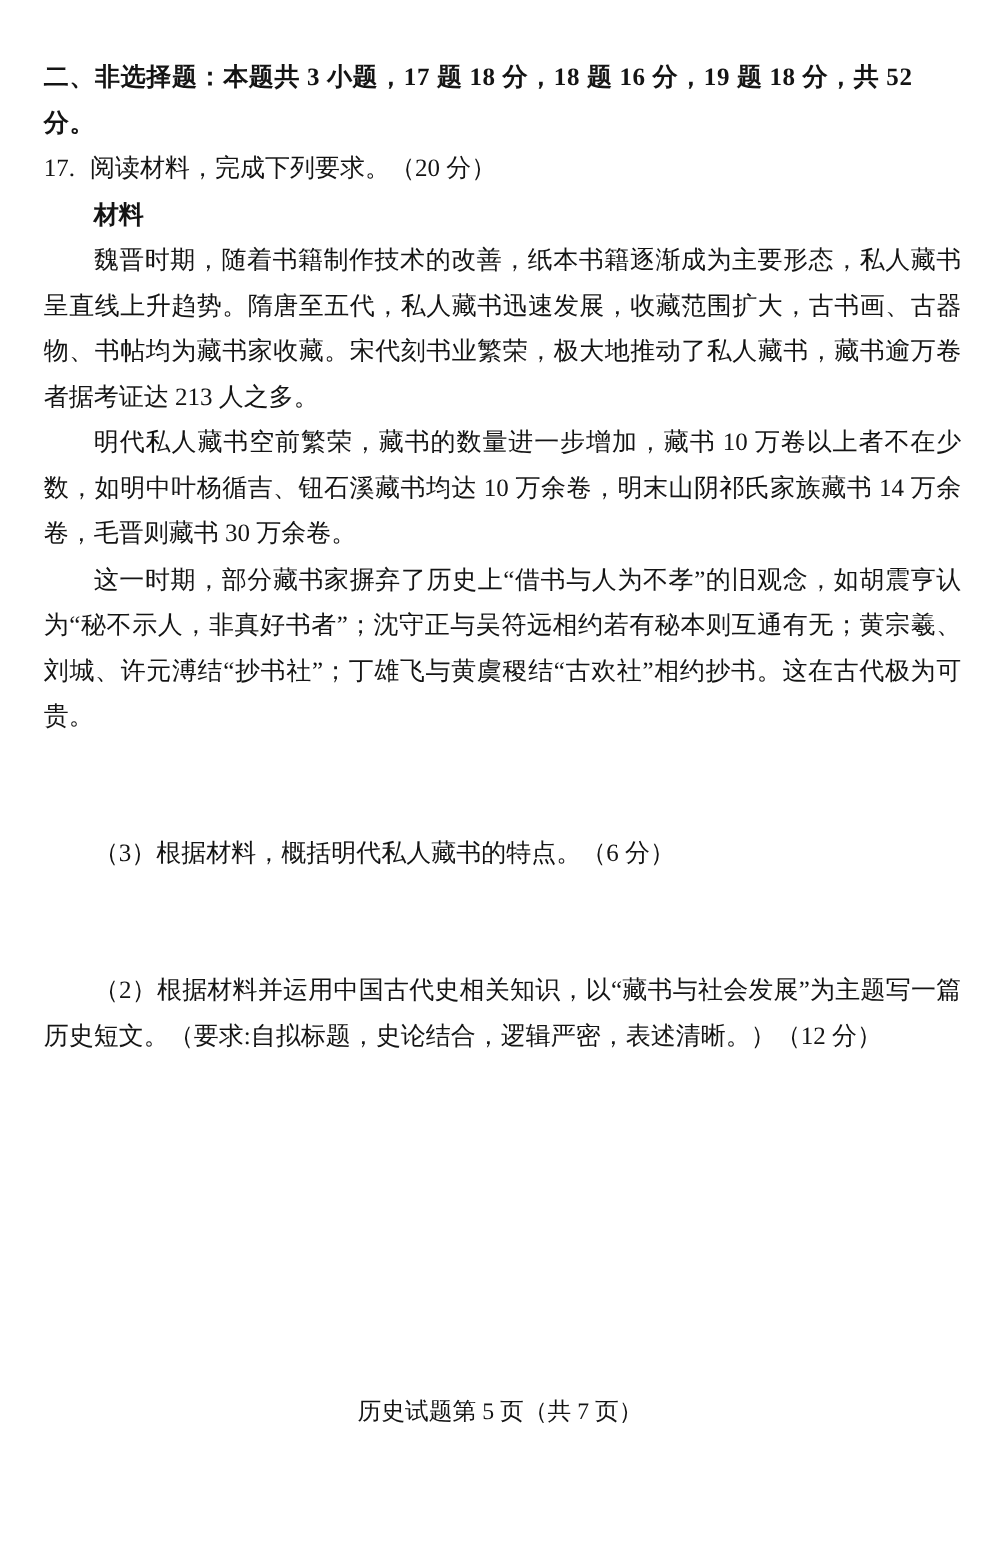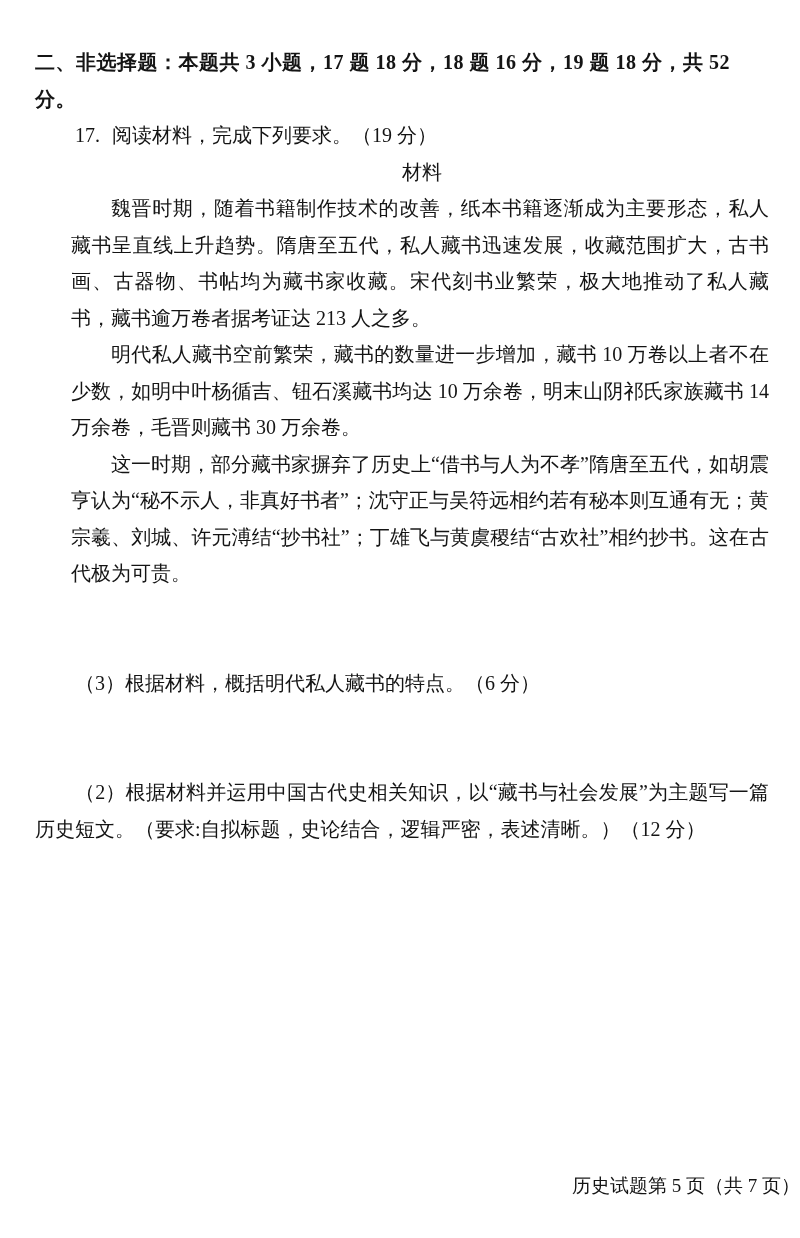--- a/index.html
+++ b/index.html
@@ -22,70 +22,67 @@
     margin: 0;
     font-size: 20px;
     line-height: 36.5px;
   }
   .section-header {
     font-weight: bold;
     letter-spacing: 0.5px;
   }
   .q-line .q-num {
     margin-right: 12px;
-    margin-left: 40px;
   }
   .material-label {
-    font-weight: normal;
+    font-weight: bold;
     text-indent: 2em;
-    text-align: center;
   }
   .para {
     text-indent: 2em;
     text-align: justify;
-    margin-left: 36px;
   }
   .attribution {
     text-align: right;
   }
   .subq {
     text-indent: 2em;
     text-align: justify;
     margin-top: 36.5px;
   }
   .subq-gap {
     margin-top: 73px;
   }
   .footer {
     position: absolute;
     left: 0;
     right: 0;
-    top: 1174px;
-    text-align: right;
+    top: 1118px;
+    text-align: center;
     font-size: 19px;
     line-height: 24px;
   }
 </style>
 </head>
 <body>
 
 <div class="page">
 
   <p class="section-header">二、非选择题：本题共 3 小题，17 题 18 分，18 题 16 分，19 题 18 分，共 52 分。</p>
 
-  <p class="q-line"><span class="q-num">17.</span><span>阅读材料，完成下列要求。（19 分）</span></p>
+  <p class="q-line"><span class="q-num">17.</span><span>阅读材料，完成下列要求。（20 分）</span></p>
 
   <p class="material-label">材料</p>
 
   <p class="para">魏晋时期，随着书籍制作技术的改善，纸本书籍逐渐成为主要形态，私人藏书呈直线上升趋势。隋唐至五代，私人藏书迅速发展，收藏范围扩大，古书画、古器物、书帖均为藏书家收藏。宋代刻书业繁荣，极大地推动了私人藏书，藏书逾万卷者据考证达 213 人之多。</p>
 
   <p class="para">明代私人藏书空前繁荣，藏书的数量进一步增加，藏书 10 万卷以上者不在少数，如明中叶杨循吉、钮石溪藏书均达 10 万余卷，明末山阴祁氏家族藏书 14 万余卷，毛晋则藏书 30 万余卷。</p>
 
 
-  <p class="para">这一时期，部分藏书家摒弃了历史上“借书与人为不孝”隋唐至五代，如胡震亨认为“秘不示人，非真好书者”；沈守正与吴符远相约若有秘本则互通有无；黄宗羲、刘城、许元溥结“抄书社”；丁雄飞与黄虞稷结“古欢社”相约抄书。这在古代极为可贵。</p>
+  <p class="para">这一时期，部分藏书家摒弃了历史上“借书与人为不孝”的旧观念，如胡震亨认为“秘不示人，非真好书者”；沈守正与吴符远相约若有秘本则互通有无；黄宗羲、刘城、许元溥结“抄书社”；丁雄飞与黄虞稷结“古欢社”相约抄书。这在古代极为可贵。</p>
 
 
   <p class="subq subq-gap">（3）根据材料，概括明代私人藏书的特点。（6 分）</p>
 
   <p class="subq subq-gap">（2）根据材料并运用中国古代史相关知识，以“藏书与社会发展”为主题写一篇历史短文。（要求:自拟标题，史论结合，逻辑严密，表述清晰。）（12 分）</p>
 
 </div>
 
 <p class="footer">历史试题第 5 页（共 7 页）</p>
 

